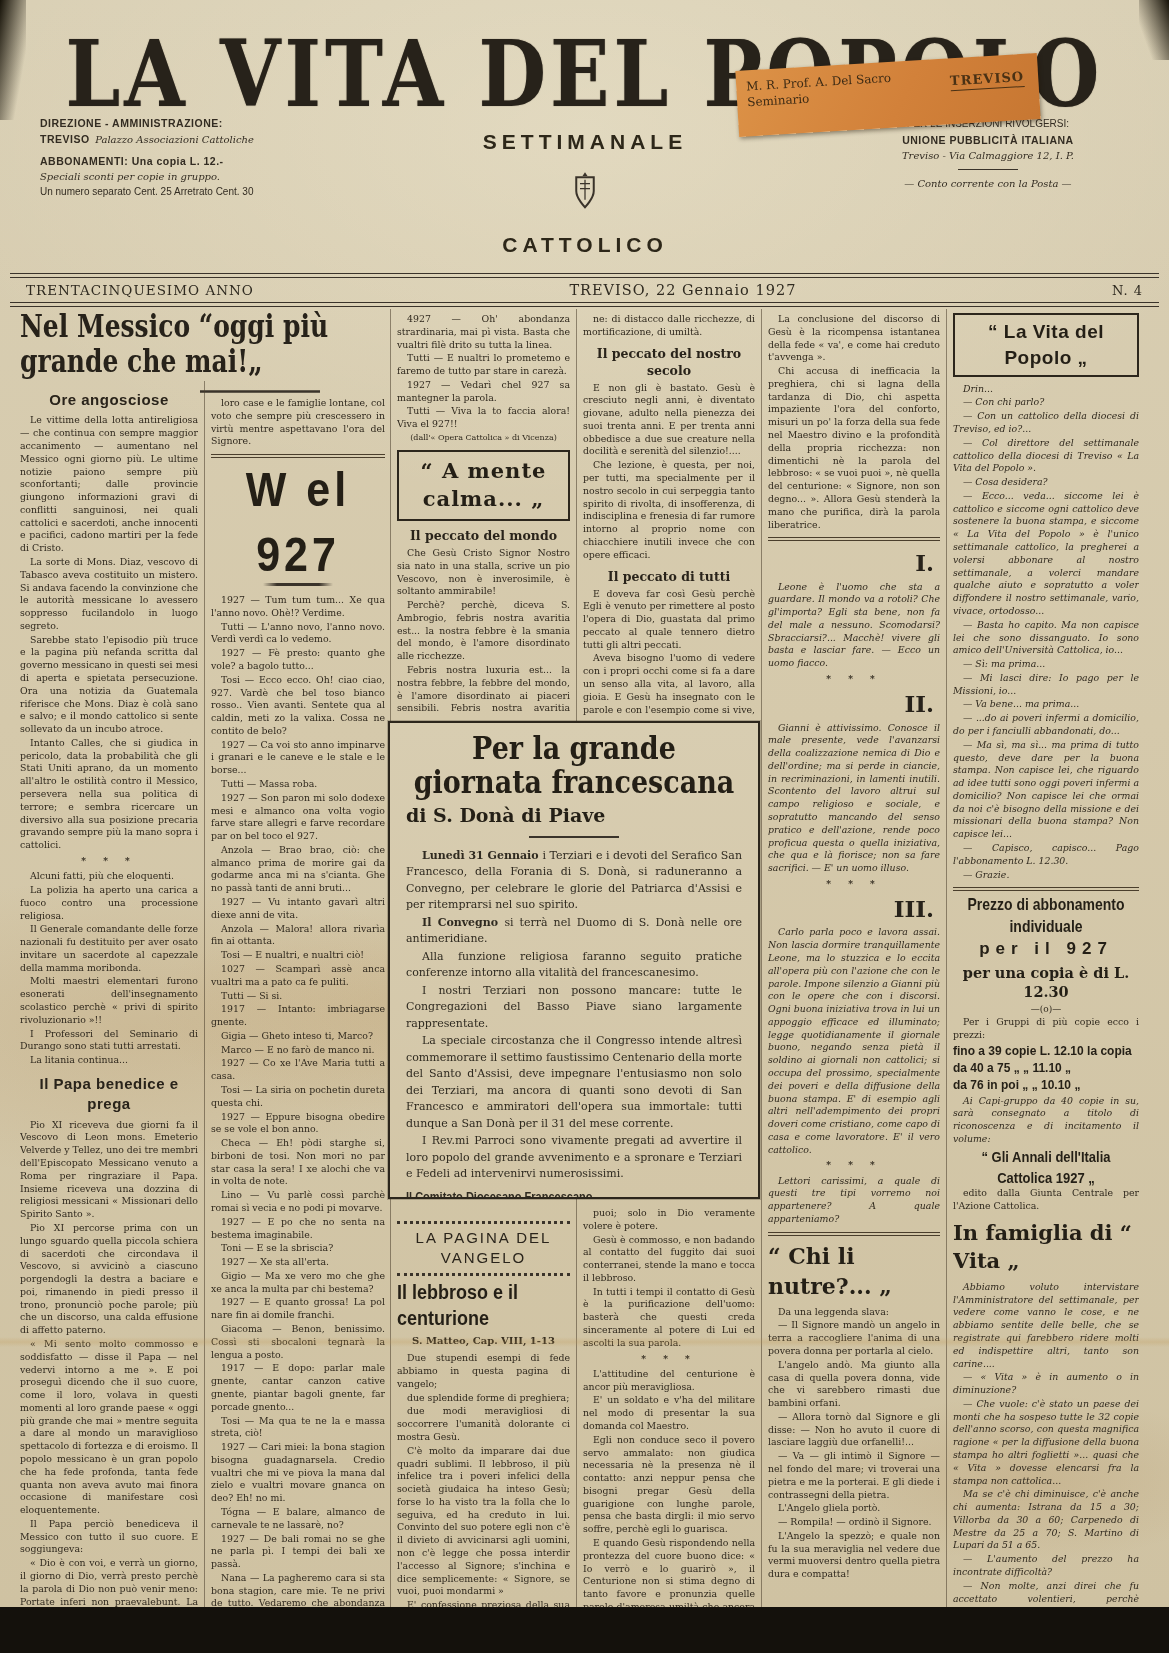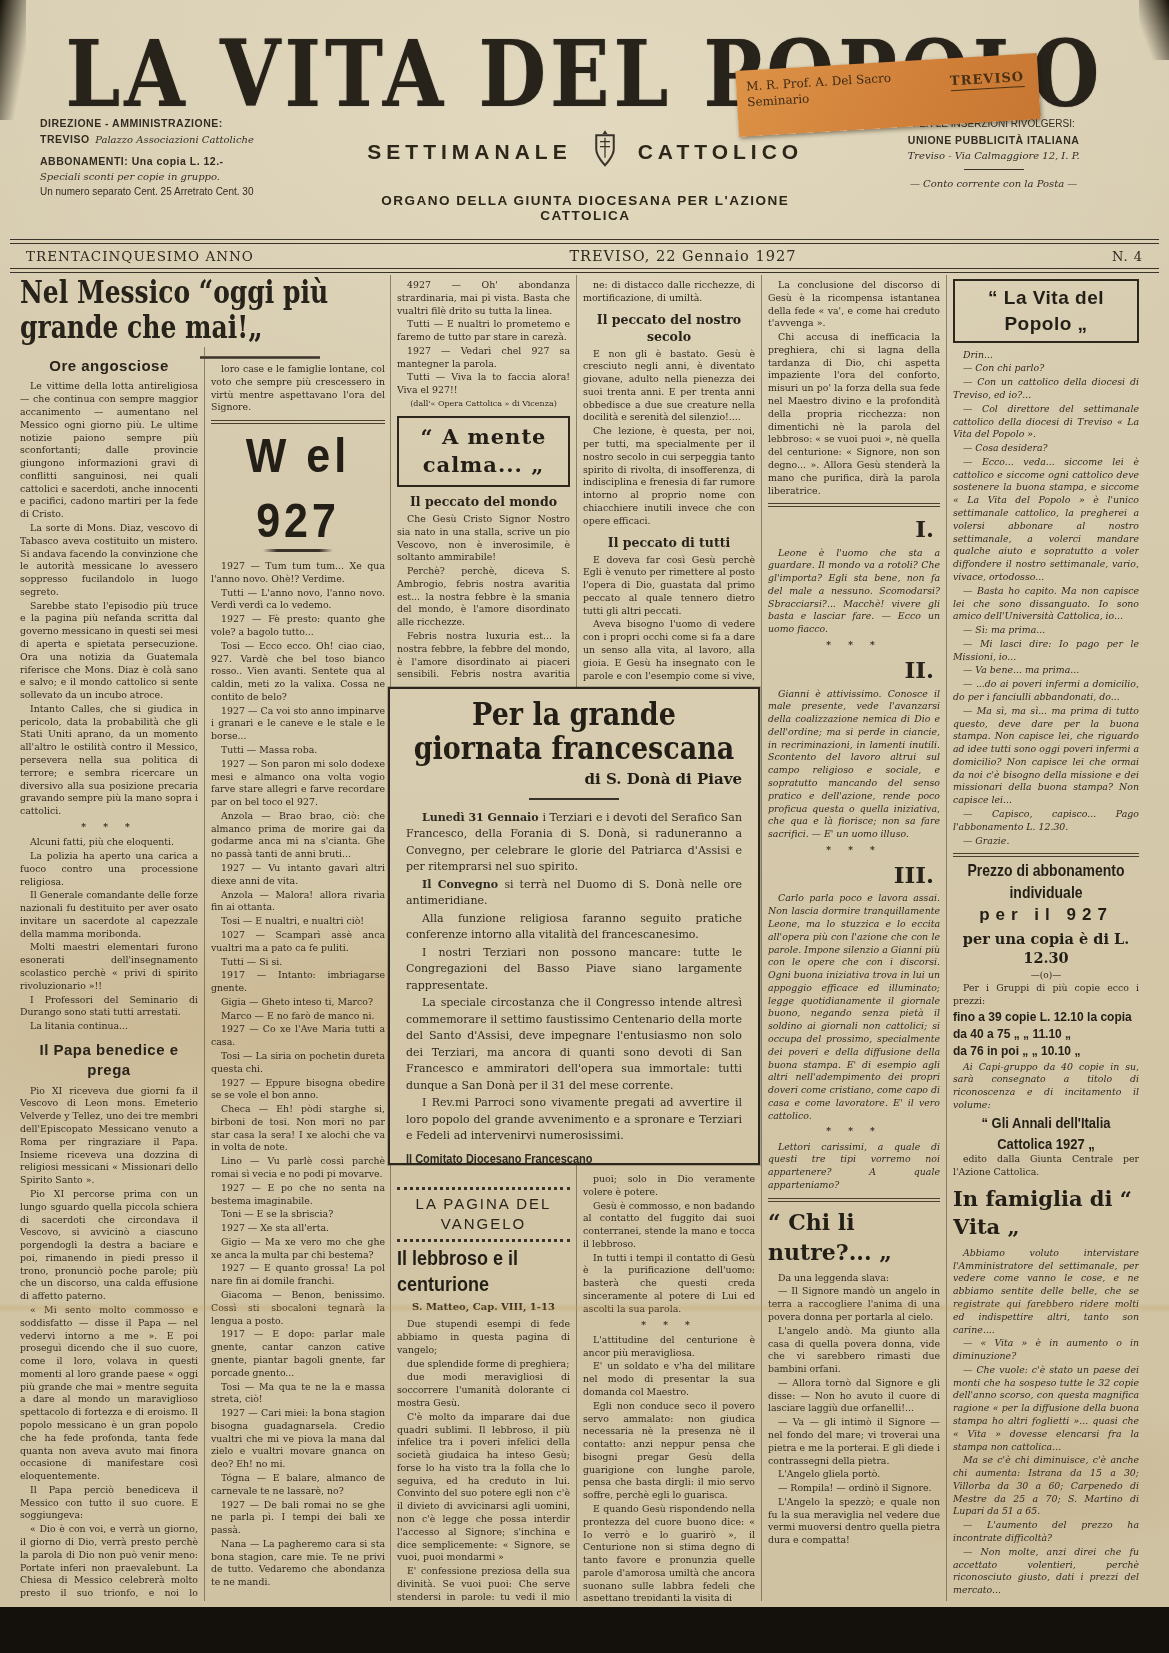--- a/index.html
+++ b/index.html
@@ -33,21 +33,21 @@
   #mast-info{display:flex;margin:10px 26px 0 26px;text-align:center;align-items:flex-start;gap:41px;}
   .mi-left{width:30%;text-align:left;padding-left:14px;box-sizing:border-box;
       font-family:"Liberation Sans",sans-serif;font-size:10px;line-height:1.5;color:#332c22;}
   .mi-center{width:40%;}
   .mi-right{width:30%;text-align:center;font-family:"Liberation Sans",sans-serif;
       font-size:10px;line-height:1.55;color:#332c22;}
   .mi-left .b, .mi-right .b{font-weight:bold;font-size:10.5px;letter-spacing:.5px;}
   .mi-left .it, .mi-right .it{font-style:italic;font-family:"DejaVu Serif",serif;}
   .settimanale-row{display:flex;align-items:center;justify-content:center;gap:18px;
       font-family:"Liberation Sans",sans-serif;font-weight:bold;font-size:21px;
-      letter-spacing:5px;color:#2d2719;margin-top:14px;}
+      letter-spacing:5px;color:#2d2719;margin-top:14px;flex-direction:column;}
   .organo{font-family:"Liberation Sans",sans-serif;font-weight:bold;font-size:13.5px;
       letter-spacing:1.5px;margin-top:20px;color:#2d2719;}
   .mi-right .sep{width:60px;border-top:1px solid #3a332a;margin:6px auto;}
 
   
   .rule2{height:3px;border-top:1px solid #3a332a;border-bottom:1px solid #3a332a;margin:0 10px;}
   #datebar{display:flex;justify-content:space-between;align-items:center;margin:0 10px;
       padding:4px 16px;font-size:13.5px;letter-spacing:1px;color:#2f2a20;}
   #datebar .d-center{font-size:14.5px;}
   #datebar .d-right{font-size:13px;}
@@ -102,21 +102,21 @@
   #mex-head{position:absolute;left:20px;top:0;width:368px;font-weight:bold;font-size:25px;
       line-height:1.1;text-align:left;color:#27221a;transform:scaleY(1.25);transform-origin:top left;}
   #mex-head .fl{width:120px;height:2px;background:#3a332a;margin:10px 0 0 180px;}
 
   
   #franc-box{position:absolute;left:388px;top:412px;width:372px;height:478px;z-index:3;
       background:linear-gradient(180deg,#d8cdb1,#d3c6a7);border:2px solid #2c261c;
       box-shadow:0 0 0 1px rgba(44,38,28,.25);padding:10px 16px;box-sizing:border-box;overflow:hidden;}
   #franc-box .fb-title{font-weight:bold;font-size:27px;text-align:center;line-height:1.05;
       color:#241f16;transform:scaleY(1.2);margin-top:4px;}
-  #franc-box .fb-sub{font-weight:bold;font-size:15px;text-align:right;margin-top:10px;color:#241f16;}
+  #franc-box .fb-sub{font-weight:bold;font-size:19px;text-align:left;margin-top:10px;color:#241f16;}
   #franc-box .fb-fl{width:90px;height:2px;background:#3a332a;margin:10px auto 10px;}
   #franc-box .blk{font-size:11px;line-height:1.5;text-align:justify;}
   #franc-box .blk.p{text-indent:16px;}
 
   .pagefold{position:absolute;left:0;top:1028px;width:100%;height:10px;
       background:linear-gradient(180deg,transparent,rgba(190,150,80,.25),transparent);z-index:4;pointer-events:none;}
 </style>
 </head>
 <body>
 
@@ -143,21 +143,20 @@
           <span>SETTIMANALE</span>
           <span>
             <svg width="30" height="38" viewBox="0 0 24 30" aria-hidden="true">
               <path d="M12 0 L14 3 L10 3 Z" fill="#3a332a"></path>
               <path d="M5 4 h14 v11 c0 6 -7 13 -7 13 s-7 -7 -7 -13 Z" fill="none" stroke="#3a332a" stroke-width="1.6"></path>
               <path d="M8 9 h8 M8 13 h8 M12 6 v16" stroke="#3a332a" stroke-width="1"></path>
             </svg>
           </span>
           <span>CATTOLICO</span>
         </div>
-        <div class="organo">ORGANO DELLA GIUNTA DIOCESANA PER L'AZIONE CATTOLICA</div>
       </div>
       <div class="mi-right">
         <div>PER LE INSERZIONI RIVOLGERSI:</div>
         <div class="b">UNIONE PUBBLICITÀ ITALIANA</div>
         <div class="it">Treviso - Via Calmaggiore 12, I. P.</div>
         <div class="sep"></div>
         <div class="it">— Conto corrente con la Posta —</div>
       </div>
     </div>
   </div>

